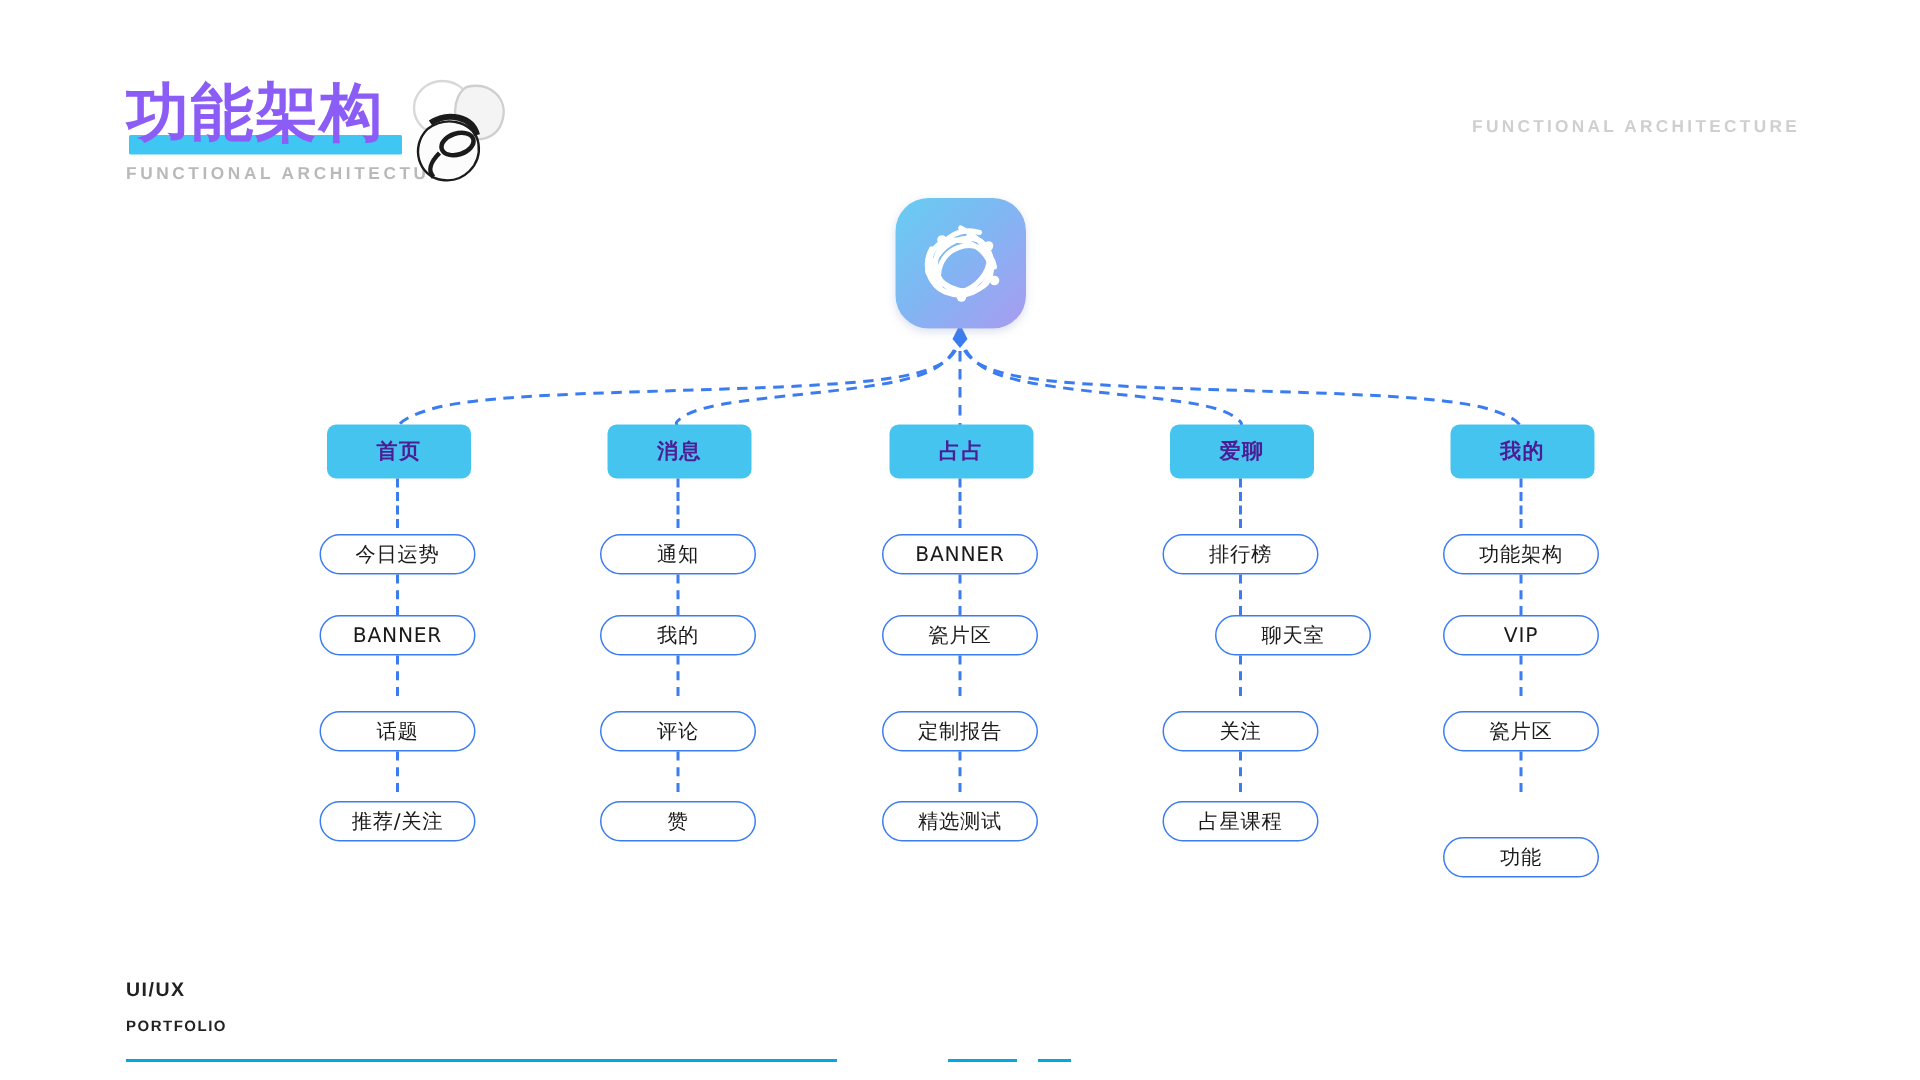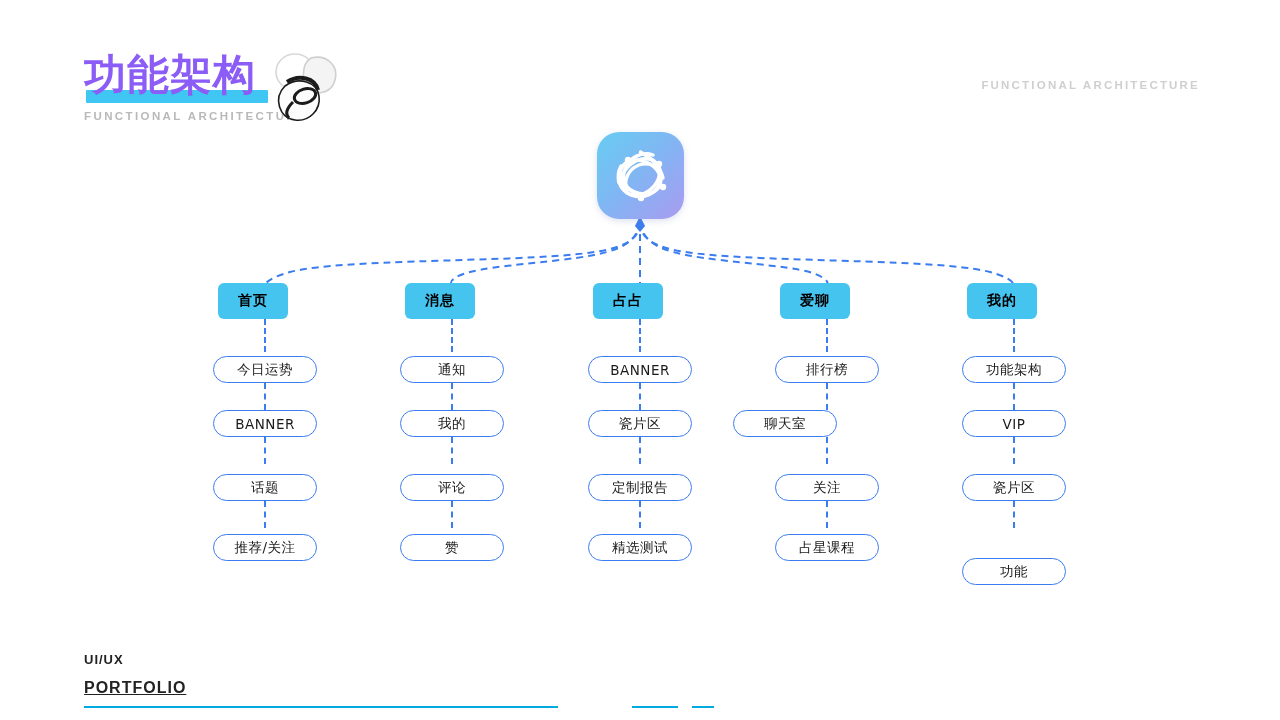--- a/index.html
+++ b/index.html
@@ -33,40 +33,40 @@
   .deco{position:absolute;left:265px;top:52px;width:78px;height:82px;}
   
   .canvas{position:absolute;left:0;top:0;width:1280px;height:720px;}
   .app-icon{
     position:absolute;left:597px;top:132px;width:87px;height:87px;border-radius:22px;
     background:linear-gradient(135deg,#67CDF2 0%,#7FB7F3 45%,#A99BF0 100%);
     box-shadow:0 2px 6px rgba(120,140,200,.25);
   }
   .app-icon svg{display:block;}
   .node{
-    position:absolute;height:36px;width:70px;border-radius:6px;
-    background:#46C4F0;color:#000000;font-size:14px;font-weight:bold;
+    position:absolute;height:36px;width:96px;border-radius:6px;
+    background:#46C4F0;color:#4c1d95;font-size:14px;font-weight:bold;
     display:flex;align-items:center;justify-content:center;
     letter-spacing:1px;
     font-family:"DejaVu Sans","Liberation Sans",sans-serif;
   }
   .leaf{
     position:absolute;height:27px;width:104px;border-radius:14px;
     background:#ffffff;border:1.4px solid #3B7DF0;color:#1a1a1a;
     font-size:13.5px;display:flex;align-items:center;justify-content:center;
     box-sizing:border-box;letter-spacing:.5px;
     font-family:"DejaVu Sans","Liberation Sans",sans-serif;
   }
   .vline{
     position:absolute;width:0;border-left:2.4px dashed #3B7DF0;
   }
   
   .footer{position:absolute;left:84px;top:652px;}
   .footer-l1{font-size:13px;font-weight:bold;color:#222;letter-spacing:1px;}
-  .footer-l2{margin-top:12px;font-size:16px;font-weight:bold;color:#222;letter-spacing:1px;text-decoration:underline;}
+  .footer-l2{margin-top:12px;font-size:10px;font-weight:bold;color:#222;letter-spacing:1px;}
   .fline{position:absolute;height:2.4px;background:#00A9E0;top:706px;}
   .fline-a{left:84px;width:474px;}
   .fline-b{left:632px;width:46px;}
   .fline-c{left:692px;width:22px;}
 </style>
 </head>
 <body>
 
 <div class="header">
   <div class="title-wrap">
@@ -148,21 +148,21 @@
 <div class="leaf" style="left:588px;top:410px;">瓷片区</div>
 <div class="vline" style="left:639px;top:437px;height:27px;"></div>
 <div class="leaf" style="left:588px;top:474px;">定制报告</div>
 <div class="vline" style="left:639px;top:501px;height:27px;"></div>
 <div class="leaf" style="left:588px;top:534px;">精选测试</div>
 
 <div class="node" style="left:780px;top:283px;">爱聊</div>
 <div class="vline" style="left:826px;top:319px;height:33px;"></div>
 <div class="leaf" style="left:775px;top:356px;">排行榜</div>
 <div class="vline" style="left:826px;top:383px;height:27px;"></div>
-<div class="leaf" style="left:733px;top:410px;">聊天室</div>
+<div class="leaf" style="left:810px;top:410px;">聊天室</div>
 <div class="vline" style="left:826px;top:437px;height:27px;"></div>
 <div class="leaf" style="left:775px;top:474px;">关注</div>
 <div class="vline" style="left:826px;top:501px;height:27px;"></div>
 <div class="leaf" style="left:775px;top:534px;">占星课程</div>
 
 <div class="node" style="left:967px;top:283px;">我的</div>
 <div class="vline" style="left:1013px;top:319px;height:33px;"></div>
 <div class="leaf" style="left:962px;top:356px;">功能架构</div>
 <div class="vline" style="left:1013px;top:383px;height:27px;"></div>
 <div class="leaf" style="left:962px;top:410px;">VIP</div>

